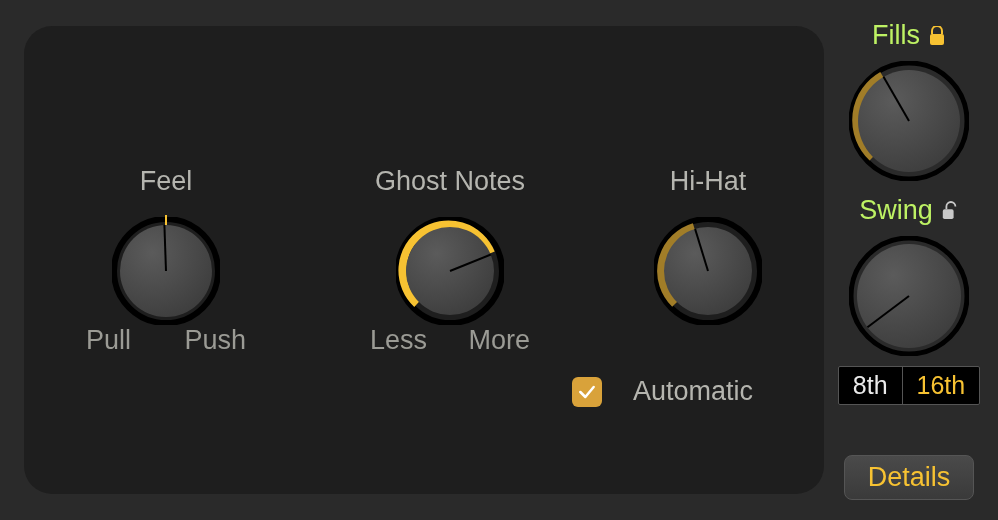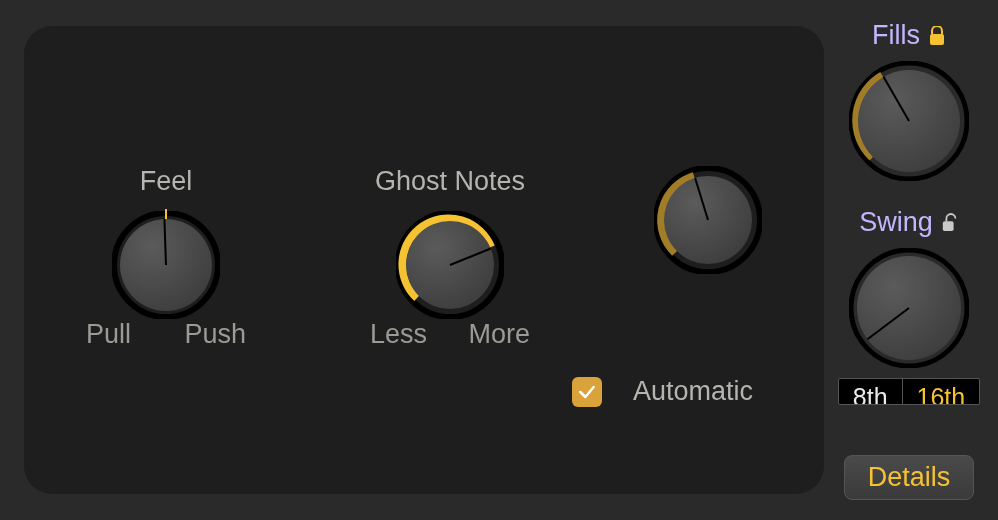--- a/index.html
+++ b/index.html
@@ -39,21 +39,21 @@
   }
   .knob-group {
     display: flex;
     flex-direction: column;
     align-items: center;
     position: relative;
   }
   .knob-title {
     color: #b5b5af;
     font-size: 27px;
-    margin-bottom: 14px;
+    margin-bottom: 20px;
   }
   .knob-labels {
     display: flex;
     justify-content: space-between;
     width: 160px;
     margin-top: 0;
     font-size: 27px;
     color: #9b9b95;
   }
   .knob-labels.wide { width: 186px; }
@@ -90,21 +90,21 @@
     border-radius: 6px;
     background: #d9a23a;
     display: flex;
     align-items: center;
     justify-content: center;
   }
   .checkbox svg { width: 20px; height: 20px; }
   .auto-label { color: #b5b5af; font-size: 27px; }
 
   .side-title {
-    color: #c4b5fd;
+    color: #bef264;
     font-size: 27px;
     display: flex;
     align-items: center;
     gap: 8px;
   }
   .side-title .lock svg { width: 18px; height: 20px; display: block; }
   .seg {
     display: flex;
     background: #000;
     border: 1px solid #555;
@@ -178,20 +178,21 @@
         </svg>
         <div class="knob-pointer" style="height:44px;transform:translate(-50%,-100%) rotate(68deg);"></div>
       </div>
       <div class="knob-labels">
         <span>Less</span>
         <span>More</span>
       </div>
     </div>
 
     <div class="knob-group">
+      <div class="knob-title">Hi-Hat</div>
       <div class="knob" style="width:108px;height:108px;">
         <svg width="108" height="108" viewBox="0 0 108 108">
           <defs>
             <radialGradient id="g3" cx="35%" cy="30%" r="75%">
               <stop offset="0%" stop-color="#5b5b5b"></stop>
               <stop offset="100%" stop-color="#3e3e3e"></stop>
             </radialGradient>
           </defs>
           <circle cx="54" cy="54" r="52" fill="none" stroke="#000" stroke-width="6"></circle>
           <path d="M 21 87 A 46 46 0 0 1 40 10" fill="none" stroke="#a17d28" stroke-width="8"></path>
@@ -231,21 +232,21 @@
             <stop offset="100%" stop-color="#3e3e3e"></stop>
           </radialGradient>
         </defs>
         <circle cx="60" cy="60" r="58" fill="none" stroke="#000" stroke-width="5"></circle>
         <path d="M 23 97 A 52 52 0 0 1 33 14" fill="none" stroke="#a17d28" stroke-width="7"></path>
         <circle cx="60" cy="60" r="51" fill="url(#g4)"></circle>
       </svg>
       <div class="knob-pointer" style="height:51px;transform:translate(-50%,-100%) rotate(-30deg);"></div>
     </div>
 
-    <div class="side-title" style="margin-top:26px;">
+    <div class="side-title" style="margin-top:14px;">
       <span>Swing</span>
       <span class="lock">
         <svg viewBox="0 0 20 20">
             <path d="M6 8 V5 a5 5 0 0 1 10 0" fill="none" stroke="#c9c9c9" stroke-width="2"></path>
             <rect x="2" y="8" width="12" height="11" rx="2" fill="#c9c9c9"></rect>
           </svg>
       </span>
     </div>
     <div class="knob" style="width:120px;height:120px;margin-top:10px;">
       <svg width="120" height="120" viewBox="0 0 120 120">

